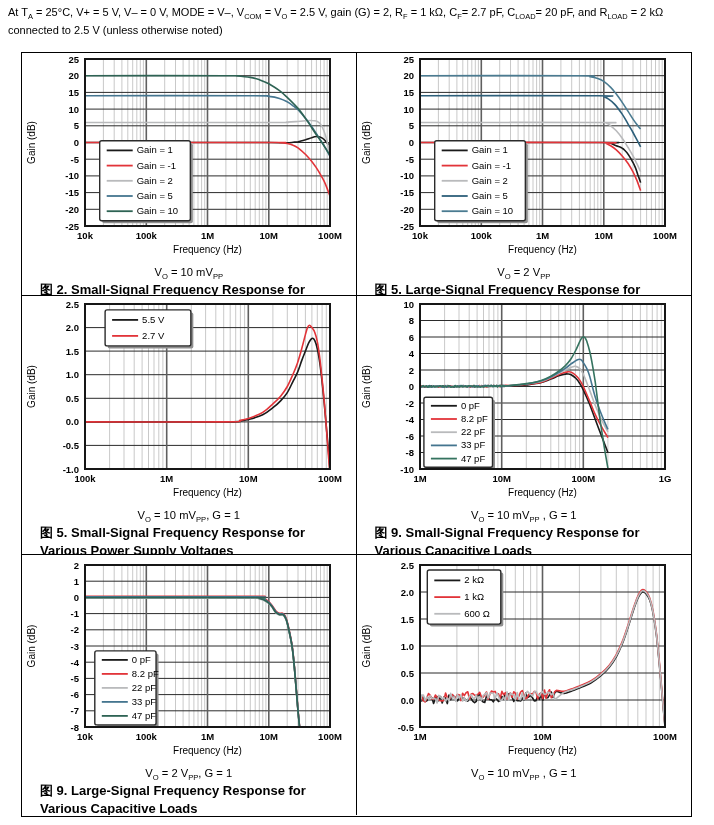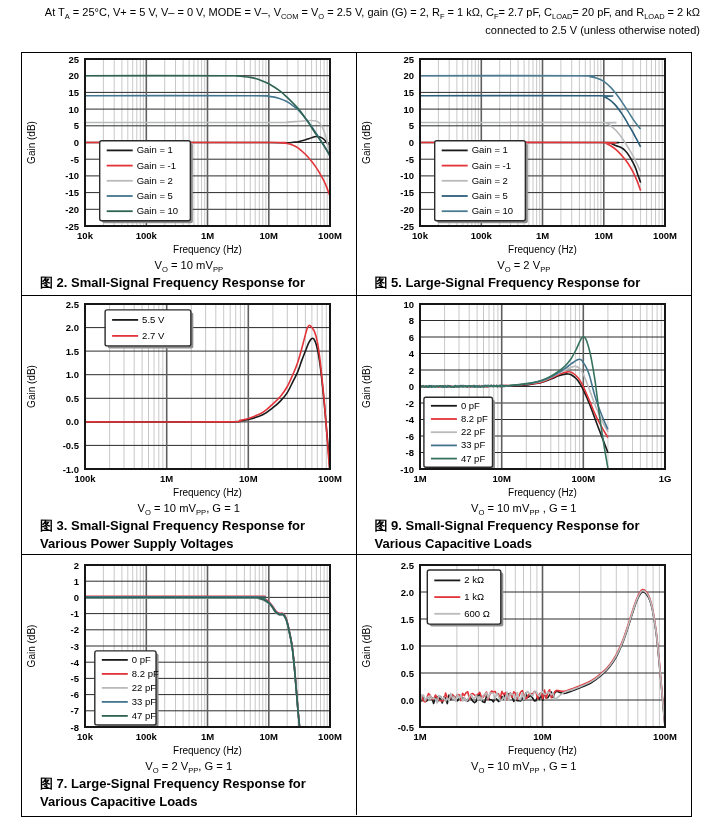--- a/index.html
+++ b/index.html
@@ -1,26 +1,26 @@
 <!DOCTYPE html>
 <html><head>
 <meta charset="utf-8">
 <style>
   html,body{margin:0;padding:0;background:#ffffff;}
   body{width:714px;height:825px;position:relative;font-family:"Liberation Sans",sans-serif;color:#000;}
-  .header{position:absolute;left:8px;top:5px;width:692px;font-size:11px;line-height:1.4;margin:0;text-align:right;}
+  .header{position:absolute;left:8px;top:5px;width:692px;font-size:11px;line-height:1.4;margin:0;}
   .header sub, .cond sub{font-size:68%;}
   .figure-table{position:absolute;left:21px;top:52px;width:671px;height:765px;border:1.5px solid #000;
     box-sizing:border-box;display:grid;grid-template-columns:1fr 1fr;grid-template-rows:243px 259px 260px;}
   .cell{display:flex;flex-direction:column;align-items:center;box-sizing:border-box;overflow:hidden;}
   .cell.bR{border-right:1px solid #000;}
   .cell.bB{border-bottom:1px solid #000;}
   .chart{display:block;}
   .chart svg{display:block;}
-  .cond{font-size:11.2px;margin-top:3px;white-space:pre;}
+  .cond{font-size:11.2px;margin-top:10px;white-space:pre;}
   .caption{font-weight:bold;font-size:13px;line-height:1.35;text-align:left;margin-top:auto;margin-bottom:7px;padding:0 18px;}
 </style>
 </head>
 <body>
 
 <div class="page">
   <p class="header">At T<sub>A</sub> = 25°C, V+ = 5 V, V– = 0 V, MODE = V–, V<sub>COM</sub> = V<sub>O</sub> = 2.5 V, gain (G) = 2, R<sub>F</sub> = 1 kΩ, C<sub>F</sub>= 2.7 pF, C<sub>LOAD</sub>= 20 pF, and R<sub>LOAD</sub> = 2 kΩ connected to 2.5 V (unless otherwise noted)</p>
 
   <div class="figure-table">
     <div class="cell bR bB">
@@ -310,21 +310,21 @@
               <text x="63" y="186" fill="#000" font-family="&quot;Liberation Sans&quot;,sans-serif" text-anchor="middle" font-size="9.5" font-weight="bold">100k</text>
               <text x="144.66666666666666" y="186" fill="#000" font-family="&quot;Liberation Sans&quot;,sans-serif" text-anchor="middle" font-size="9.5" font-weight="bold">1M</text>
               <text x="226.33333333333331" y="186" fill="#000" font-family="&quot;Liberation Sans&quot;,sans-serif" text-anchor="middle" font-size="9.5" font-weight="bold">10M</text>
               <text x="308" y="186" fill="#000" font-family="&quot;Liberation Sans&quot;,sans-serif" text-anchor="middle" font-size="9.5" font-weight="bold">100M</text>
             </g>
             <text x="13" y="90.5" fill="#000" font-family="&quot;Liberation Sans&quot;,sans-serif" text-anchor="middle" font-size="10" transform="rotate(-90 13 90.5)">Gain (dB)</text>
             <text x="185.5" y="200" fill="#000" font-family="&quot;Liberation Sans&quot;,sans-serif" text-anchor="middle" font-size="10">Frequency (Hz)</text>
           </svg>
         </div>
       <div class="cond">V<sub>O</sub> = 10 mV<sub>PP</sub>, G = 1</div>
-      <div class="caption">图 3. Small-Signal Frequency Response for Various Power Supply Voltages</div>
+      <div class="caption">图 5. Small-Signal Frequency Response for Various Power Supply Voltages</div>
     </div>
     <div class="cell bB">
       <div class="chart">
           <svg width="334" height="203" viewBox="0 0 334 203">
             <g stroke="#c9c9c9" stroke-width="1">
               <line x1="87.6" y1="8" x2="87.6" y2="173"></line>
               <line x1="102.0" y1="8" x2="102.0" y2="173"></line>
               <line x1="112.2" y1="8" x2="112.2" y2="173"></line>
               <line x1="120.1" y1="8" x2="120.1" y2="173"></line>
               <line x1="126.5" y1="8" x2="126.5" y2="173"></line>
@@ -514,21 +514,21 @@
               <text x="124.25" y="185" fill="#000" font-family="&quot;Liberation Sans&quot;,sans-serif" text-anchor="middle" font-size="9.5" font-weight="bold">100k</text>
               <text x="185.5" y="185" fill="#000" font-family="&quot;Liberation Sans&quot;,sans-serif" text-anchor="middle" font-size="9.5" font-weight="bold">1M</text>
               <text x="246.75" y="185" fill="#000" font-family="&quot;Liberation Sans&quot;,sans-serif" text-anchor="middle" font-size="9.5" font-weight="bold">10M</text>
               <text x="308" y="185" fill="#000" font-family="&quot;Liberation Sans&quot;,sans-serif" text-anchor="middle" font-size="9.5" font-weight="bold">100M</text>
             </g>
             <text x="13" y="91" fill="#000" font-family="&quot;Liberation Sans&quot;,sans-serif" text-anchor="middle" font-size="10" transform="rotate(-90 13 91)">Gain (dB)</text>
             <text x="185.5" y="199" fill="#000" font-family="&quot;Liberation Sans&quot;,sans-serif" text-anchor="middle" font-size="10">Frequency (Hz)</text>
           </svg>
         </div>
       <div class="cond">V<sub>O</sub> = 2 V<sub>PP</sub>, G = 1</div>
-      <div class="caption">图 7. Large-Signal Frequency Response for Various Capacitive Loads</div>
+      <div class="caption">图 9. Large-Signal Frequency Response for Various Capacitive Loads</div>
     </div>
     <div class="cell">
       <div class="chart">
           <svg width="334" height="202" viewBox="0 0 334 202">
             <g stroke="#c9c9c9" stroke-width="1">
               <line x1="99.9" y1="10" x2="99.9" y2="172"></line>
               <line x1="121.4" y1="10" x2="121.4" y2="172"></line>
               <line x1="136.8" y1="10" x2="136.8" y2="172"></line>
               <line x1="148.6" y1="10" x2="148.6" y2="172"></line>
               <line x1="158.3" y1="10" x2="158.3" y2="172"></line>

